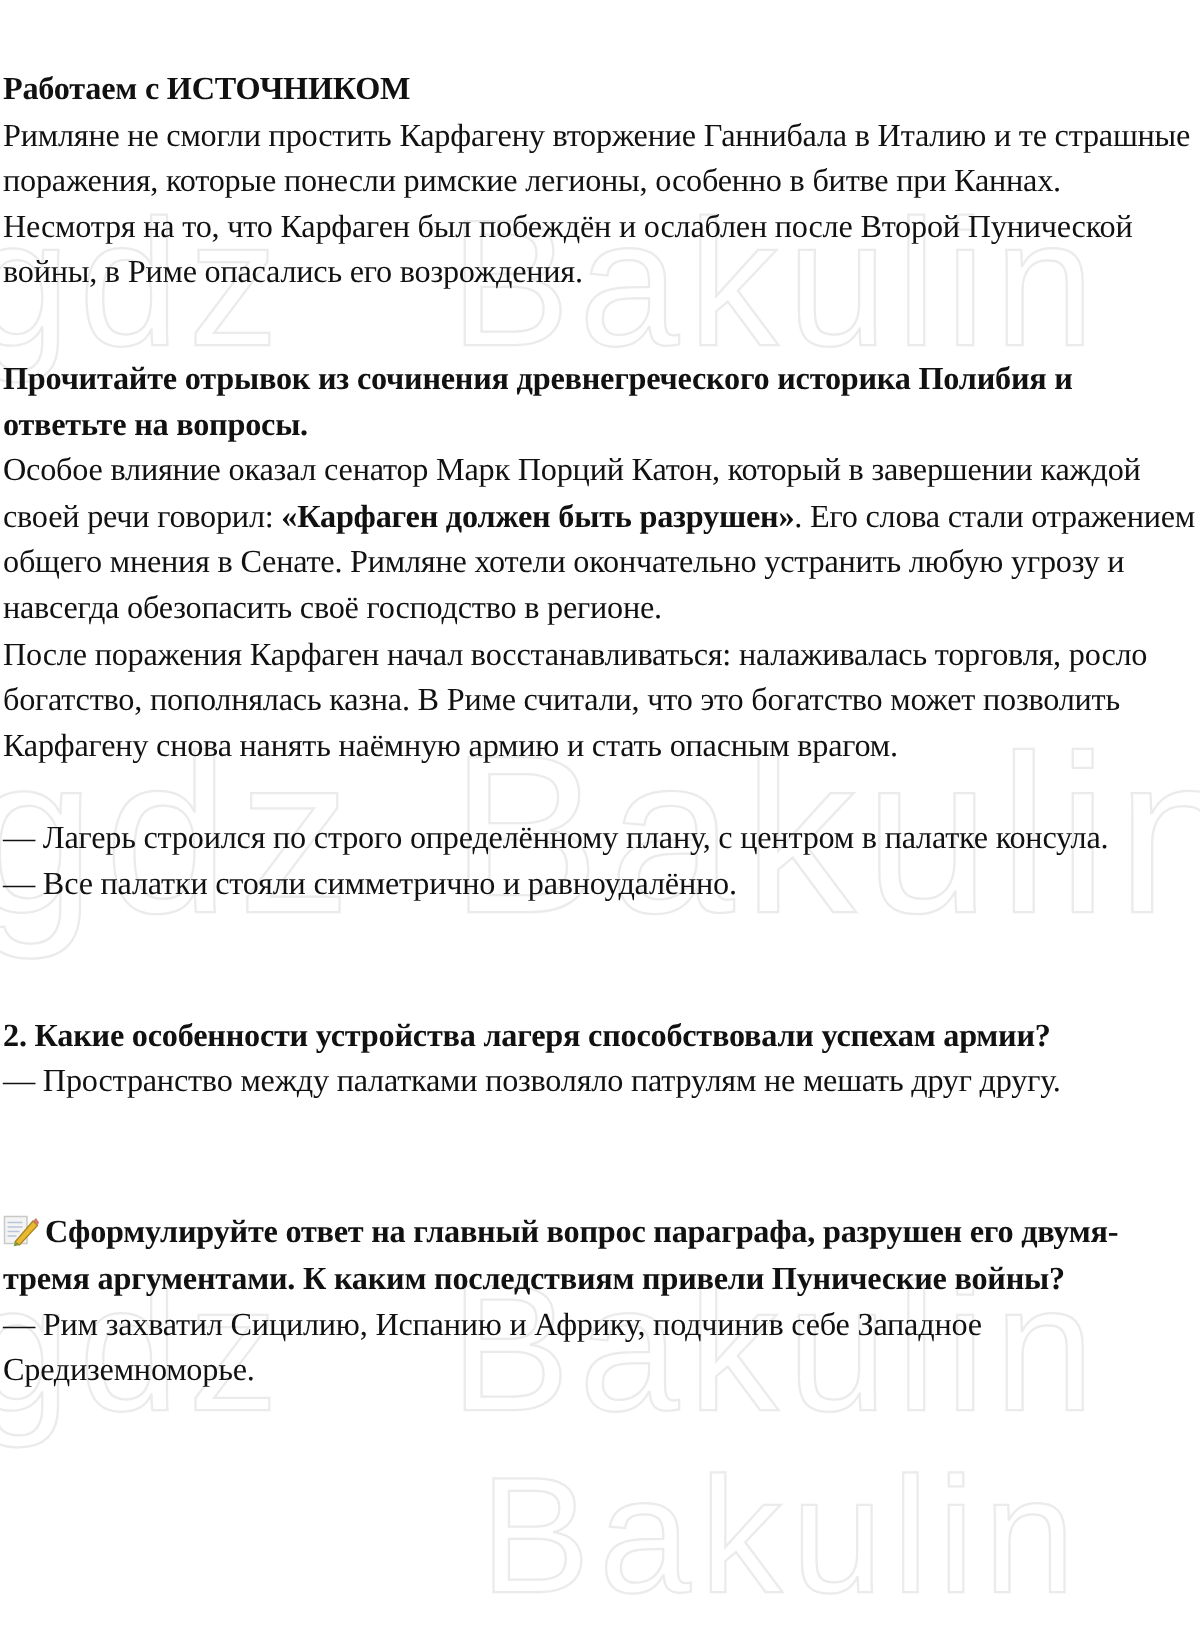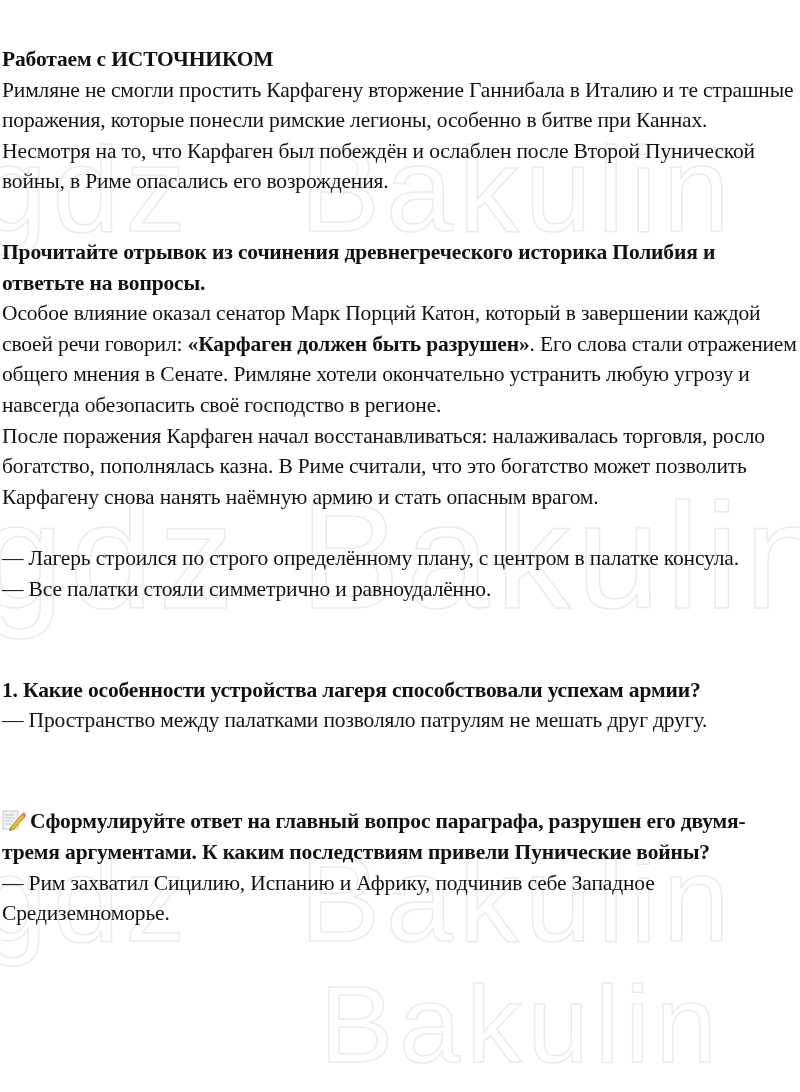--- a/index.html
+++ b/index.html
@@ -75,21 +75,21 @@
   <p class="line-block"><span>Особое влияние оказал сенатор Марк Порций Катон, который в завершении каждой своей речи говорил: </span><span class="bold">«Карфаген должен быть разрушен»</span><span>. Его слова стали отражением общего мнения в Сенате. Римляне хотели окончательно устранить любую угрозу и навсегда обезопасить своё господство в регионе.</span></p>
   <p class="line-block">После поражения Карфаген начал восстанавливаться: налаживалась торговля, росло богатство, пополнялась казна. В Риме считали, что это богатство может позволить Карфагену снова нанять наёмную армию и стать опасным врагом.</p>
 
   <div class="spacer"></div>
 
   <p class="line-block">— Лагерь строился по строго определённому плану, с центром в палатке консула.</p>
   <p class="line-block">— Все палатки стояли симметрично и равноудалённо.</p>
 
   <div class="spacer"></div>
 
-  <p class="line-block bold">1. Какие особенности устройства лагеря способствовали успехам армии?</p>
+  <p class="line-block bold">2. Какие особенности устройства лагеря способствовали успехам армии?</p>
   <p class="line-block">— Пространство между палатками позволяло патрулям не мешать друг другу.</p>
 
   <div class="spacer"></div>
 
   <p class="line-block bold"><span class="task-icon"><svg width="24" height="22" viewBox="0 0 24 22">
         <rect x="1" y="2" width="15" height="18" fill="#f4f4f4" stroke="#c9c9c9" stroke-width="1"></rect>
         <line x1="3" y1="6" x2="13" y2="6" stroke="#b8c4d8" stroke-width="1"></line>
         <line x1="3" y1="9" x2="13" y2="9" stroke="#b8c4d8" stroke-width="1"></line>
         <line x1="3" y1="12" x2="11" y2="12" stroke="#b8c4d8" stroke-width="1"></line>
         <line x1="3" y1="15" x2="9" y2="15" stroke="#b8c4d8" stroke-width="1"></line>

